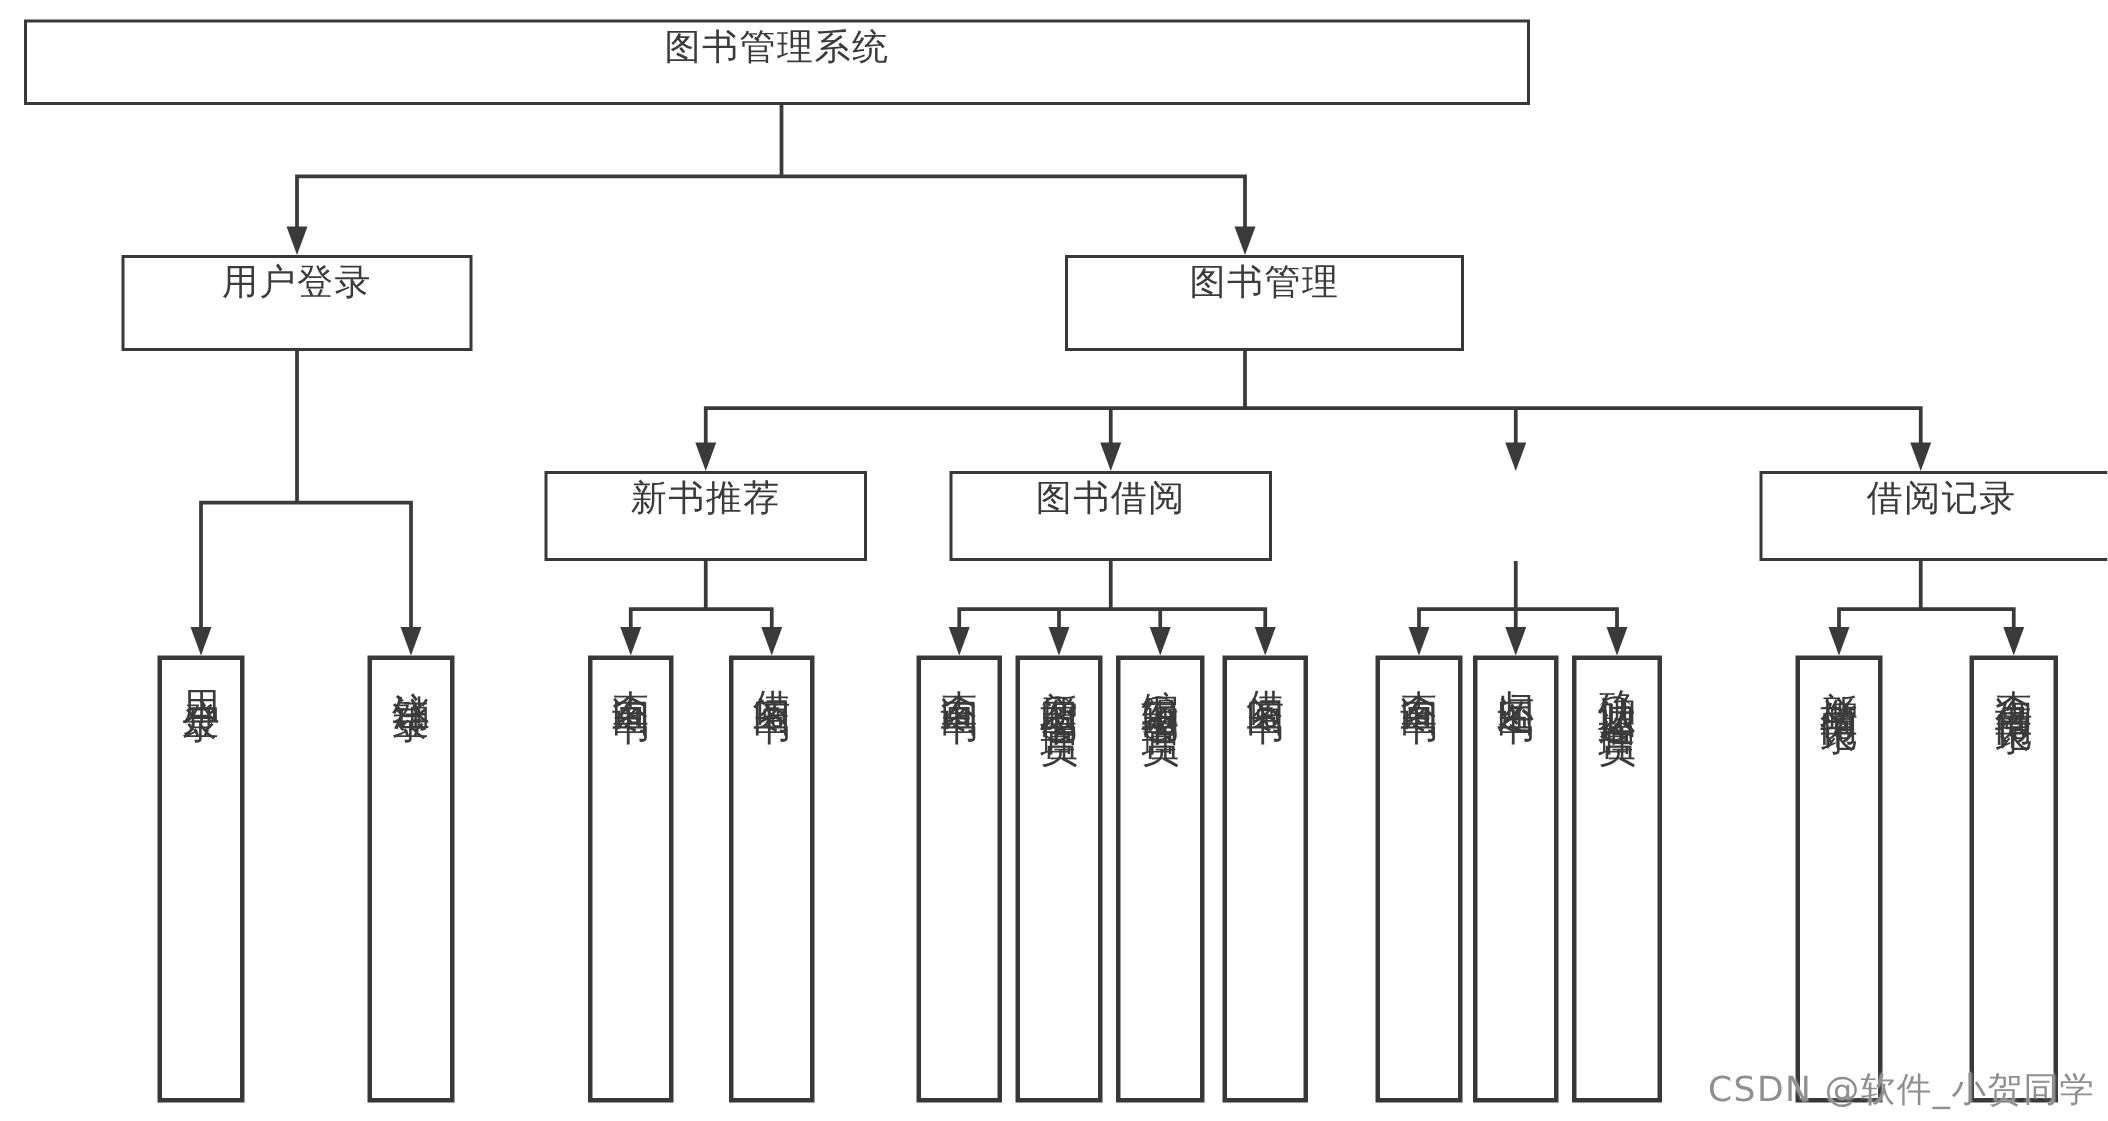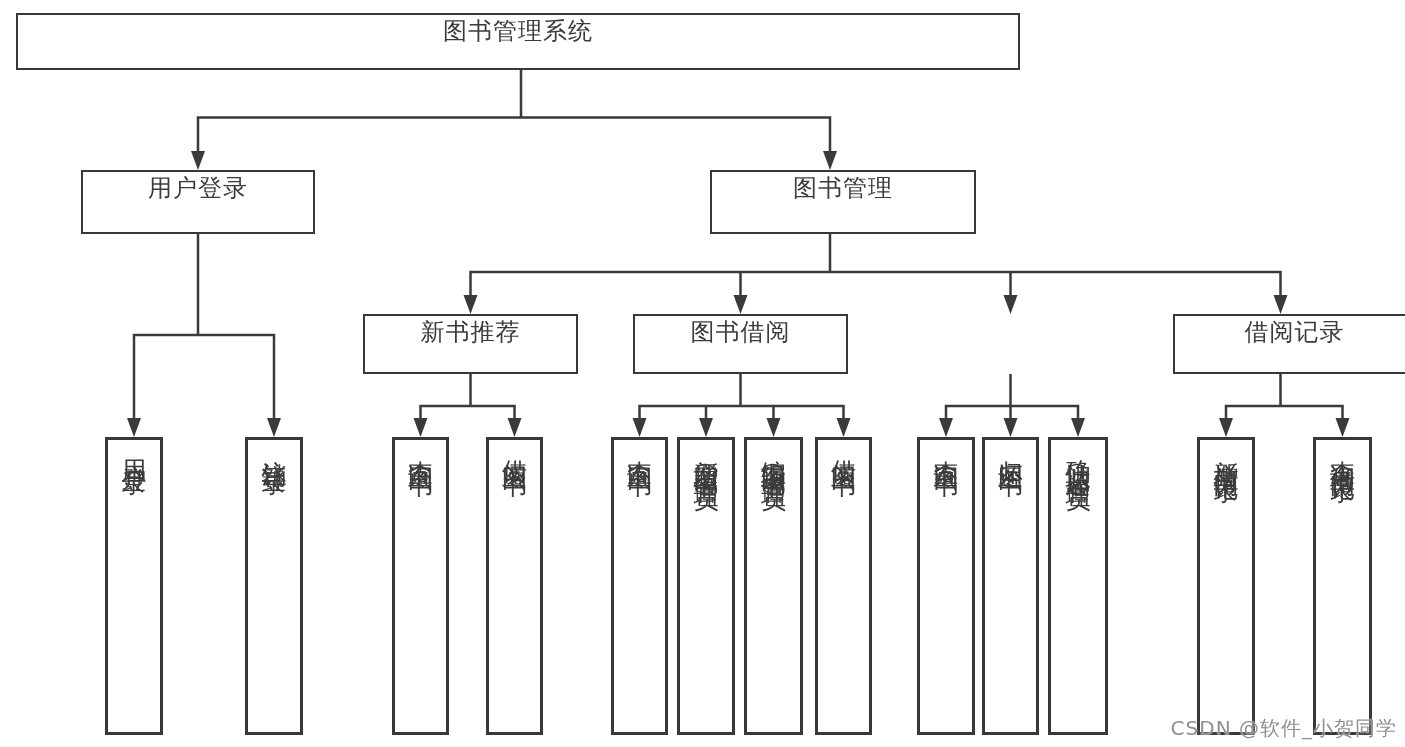--- a/index.html
+++ b/index.html
@@ -34,21 +34,21 @@
     font-size:25px;
     letter-spacing:4px;
     line-height:1;
     color:#3b3b3b;
   }
   .watermark{
     position:absolute;
     right:8px;
     bottom:5px;
     z-index:3;
-    font-size:20px;
+    font-size:23px;
     letter-spacing:1px;
     color:#8f8f8f;
     text-shadow:0 0 2px #ffffff;
     white-space:nowrap;
   }
 </style>
 </head>
 <body>
 
 <div class="stage">

